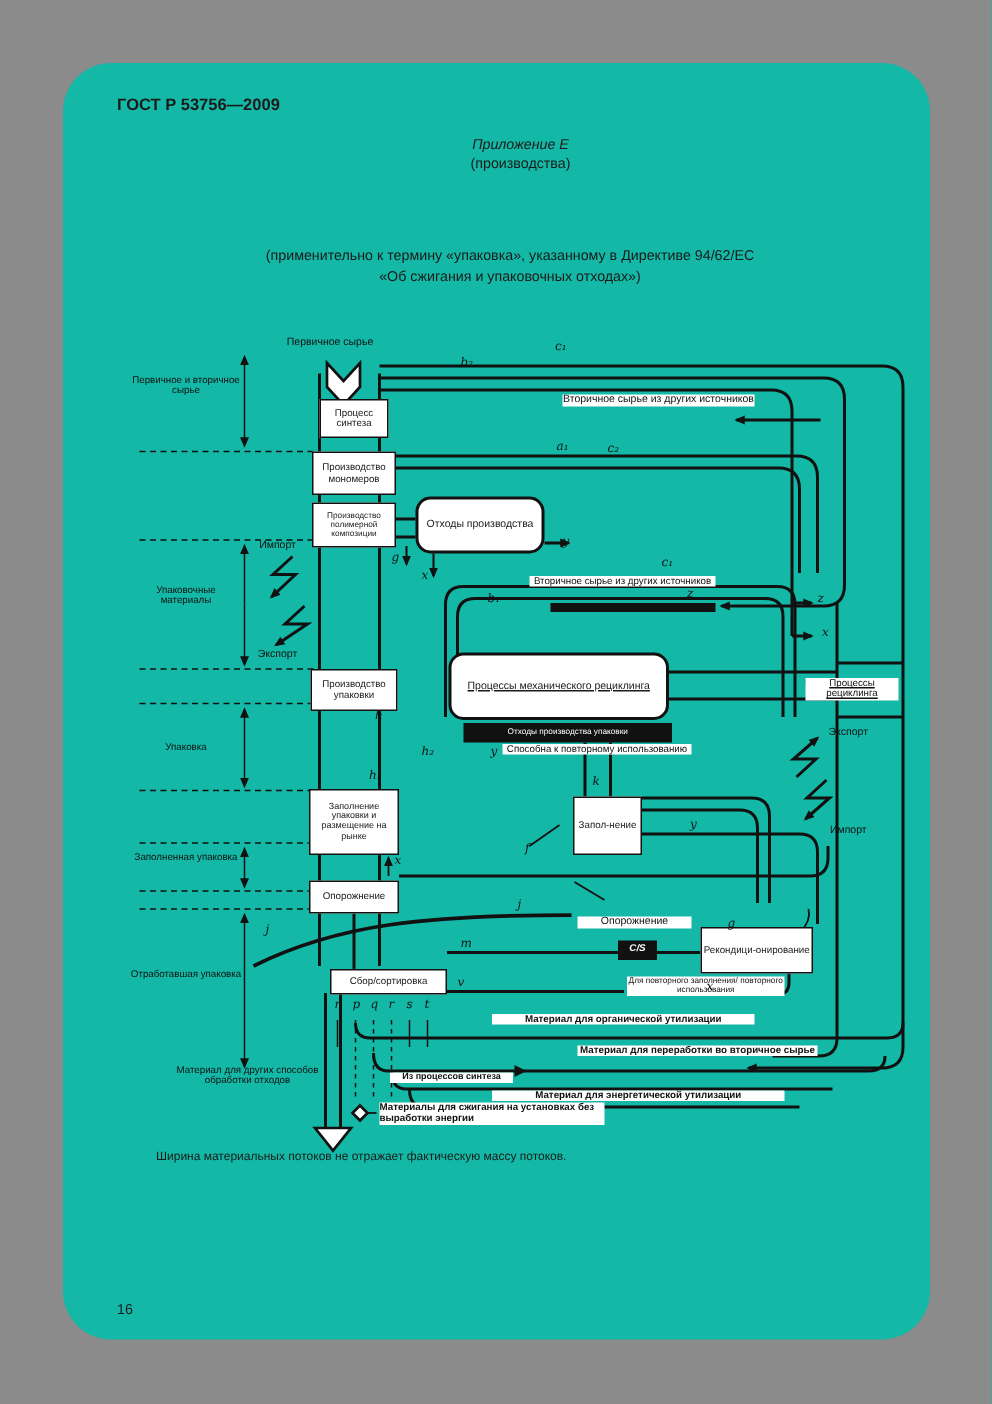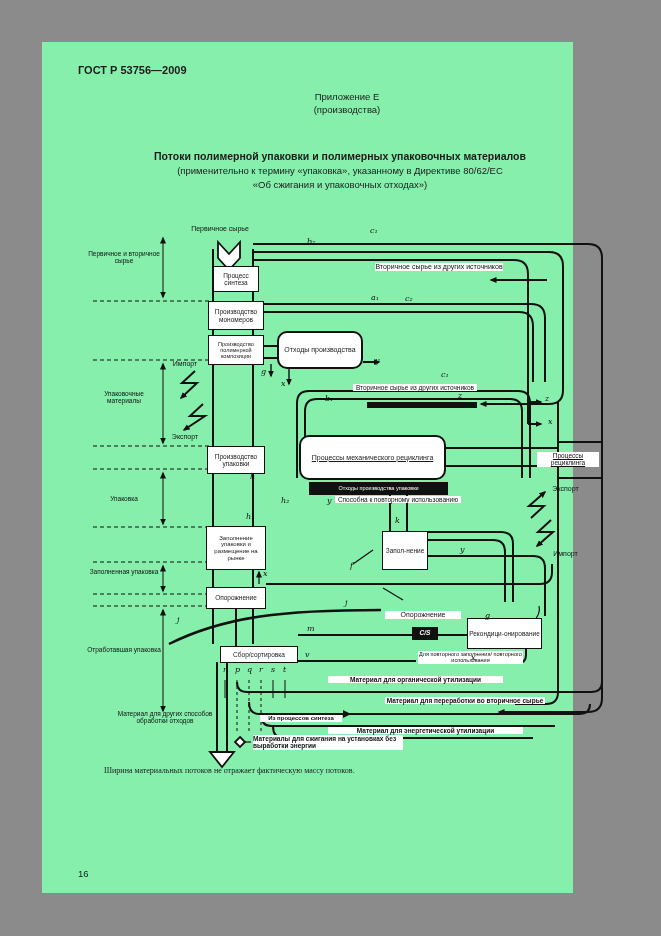--- a/index.html
+++ b/index.html
@@ -1,28 +1,28 @@
 <!DOCTYPE html>
 <html><head>
 <meta charset="utf-8">
 <style>
   html,body{margin:0;padding:0;}
   body{
     width:661px;height:936px;background:#8b8b8b;position:relative;
     font-family:"Liberation Sans",sans-serif;color:#1a1a1a;
     -webkit-font-smoothing:antialiased;
   }
-  .page{position:absolute;left:42px;top:42px;width:531px;height:851px;background:#86efac;}
+  .page{position:absolute;left:42px;top:42px;width:578px;height:851px;background:#14b8a6;border-radius:32px;}
   .abs{position:absolute;}
   .gost{left:36px;top:22px;font-size:11px;font-weight:bold;}
   .ctr{text-align:center;}
   .appx{left:160px;width:290px;font-size:9.5px;}
   .title{left:28px;width:540px;font-size:10.5px;font-weight:bold;}
   .sub{left:28px;width:540px;font-size:9.5px;}
-  .note{left:62px;top:724px;font-size:8px;font-family:Liberation Serif, serif;}
+  .note{left:62px;top:724px;font-size:8px;}
   .caption{left:60px;width:480px;top:752px;font-size:8.5px;}
   .pgnum{left:36px;top:806px;font-size:9.5px;margin-top:20px;}
 
   #diagram{position:absolute;left:43px;top:172px;width:540px;height:560px;}
   #diagram svg{position:absolute;left:0;top:0;}
   .lbl{position:absolute;font-size:6.5px;line-height:1.15;text-align:center;color:#111;z-index:2;}
   .wbg{background:#fff;}
   .b{font-weight:bold;}
   .box{position:absolute;border:1.5px solid #111;background:#fff;display:flex;align-items:center;justify-content:center;
        text-align:center;font-size:6.5px;line-height:1.12;padding:1px;box-sizing:border-box;z-index:2;}
@@ -32,24 +32,23 @@
   .flw{position:absolute;font:italic 8px "DejaVu Serif",serif;color:#111;z-index:3;line-height:1;}
   .undl{text-decoration:underline;}
   .sm{font-size:5.5px;}
 </style>
 </head>
 <body>
 
 <div class="page">
 
   <div class="abs gost">ГОСТ Р 53756—2009</div>
-  <div class="abs appx ctr" style="top:49px;">Приложение Е</div>
+  <div class="abs appx ctr" style="top:49px;font-style:italic;">Приложение Е</div>
   <div class="abs appx ctr" style="top:62px;">(производства)</div>
-  <div class="abs title ctr" style="top:108px;">Потоки полимерной упаковки и полимерных упаковочных материалов</div>
-  <div class="abs sub ctr" style="top:123px;">(применительно к термину «упаковка», указанному в Директиве 80/62/ЕС</div>
+  <div class="abs sub ctr" style="top:123px;">(применительно к термину «упаковка», указанному в Директиве 94/62/ЕС</div>
   <div class="abs sub ctr" style="top:137px;">«Об сжигания и упаковочных отходах»)</div>
 
   <div id="diagram">
 
     <svg width="540" height="560" viewBox="0 0 540 560">
       <defs>
         <marker id="ma" markerWidth="8" markerHeight="8" refX="5.5" refY="3.5" orient="auto" markerUnits="userSpaceOnUse">
           <path d="M0,0.5 L7,3.5 L0,6.5 Z" fill="#111"></path>
         </marker>
       </defs>

